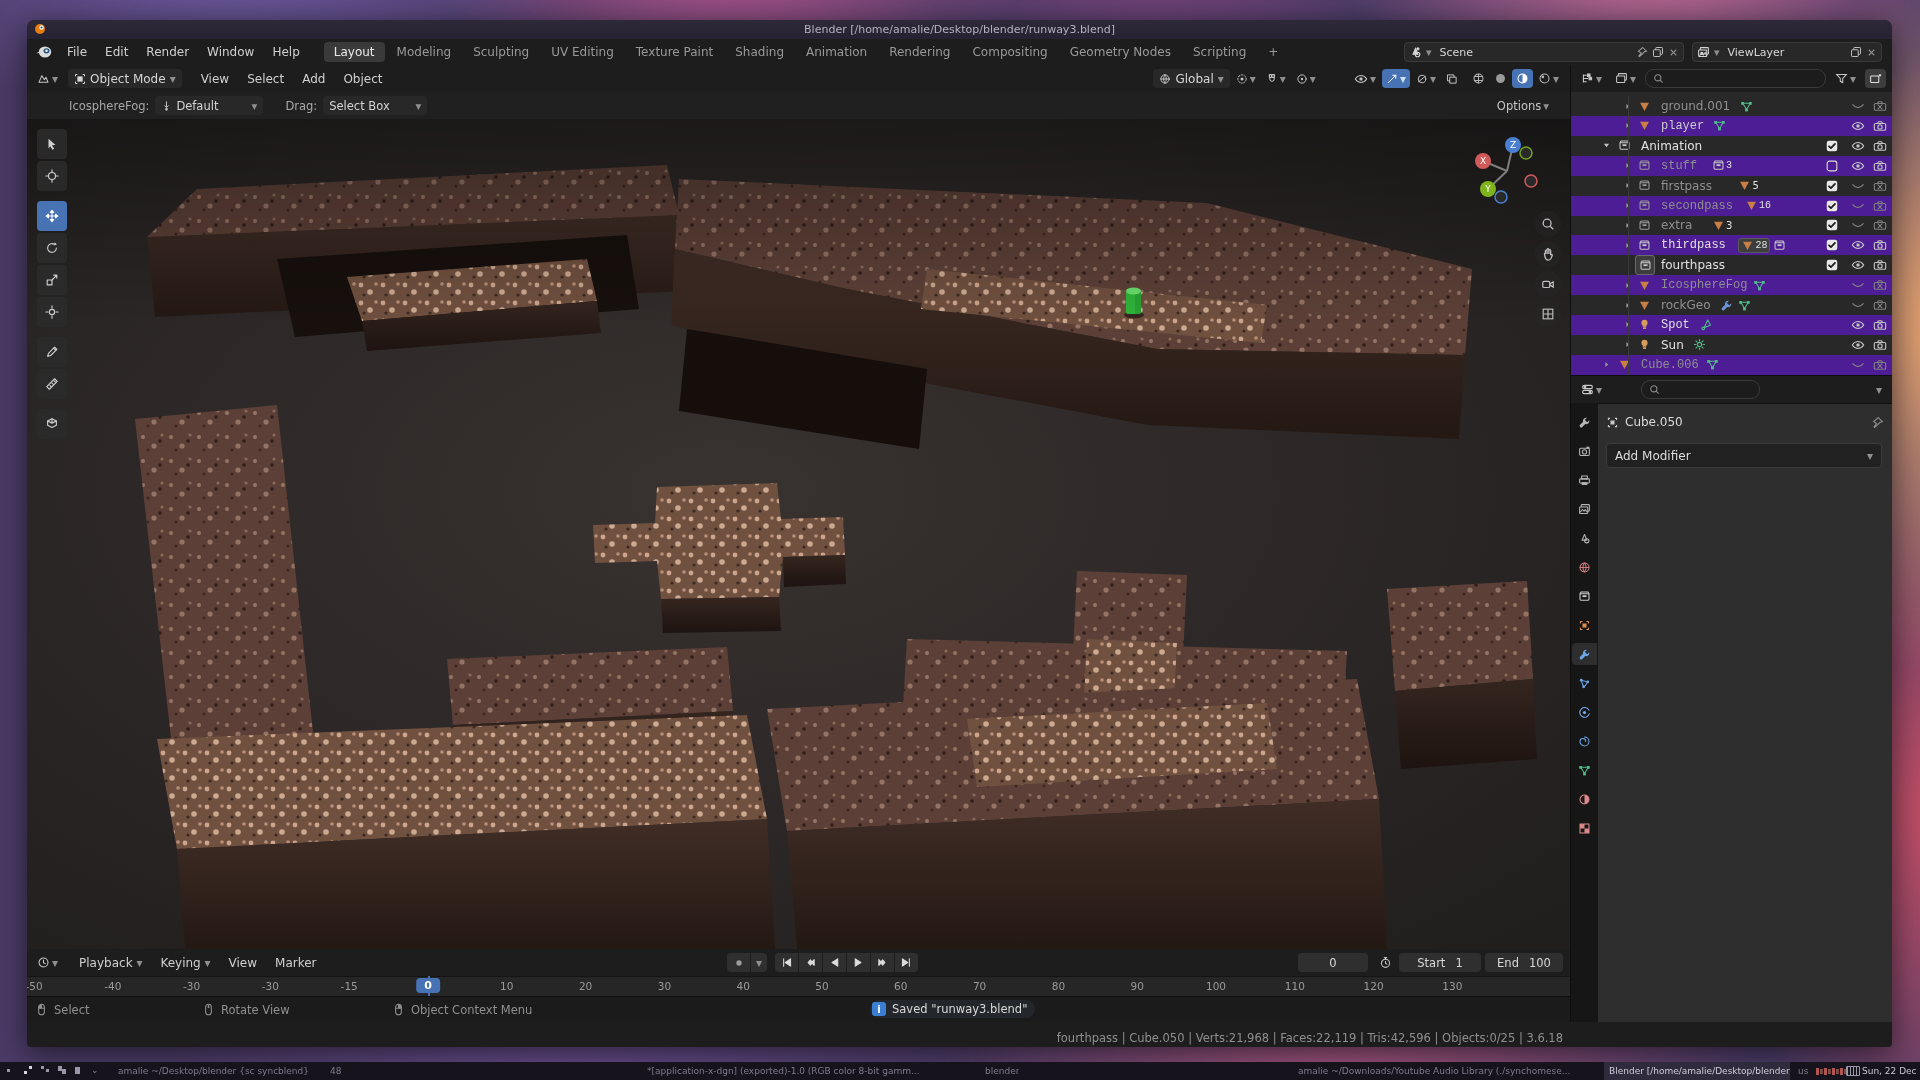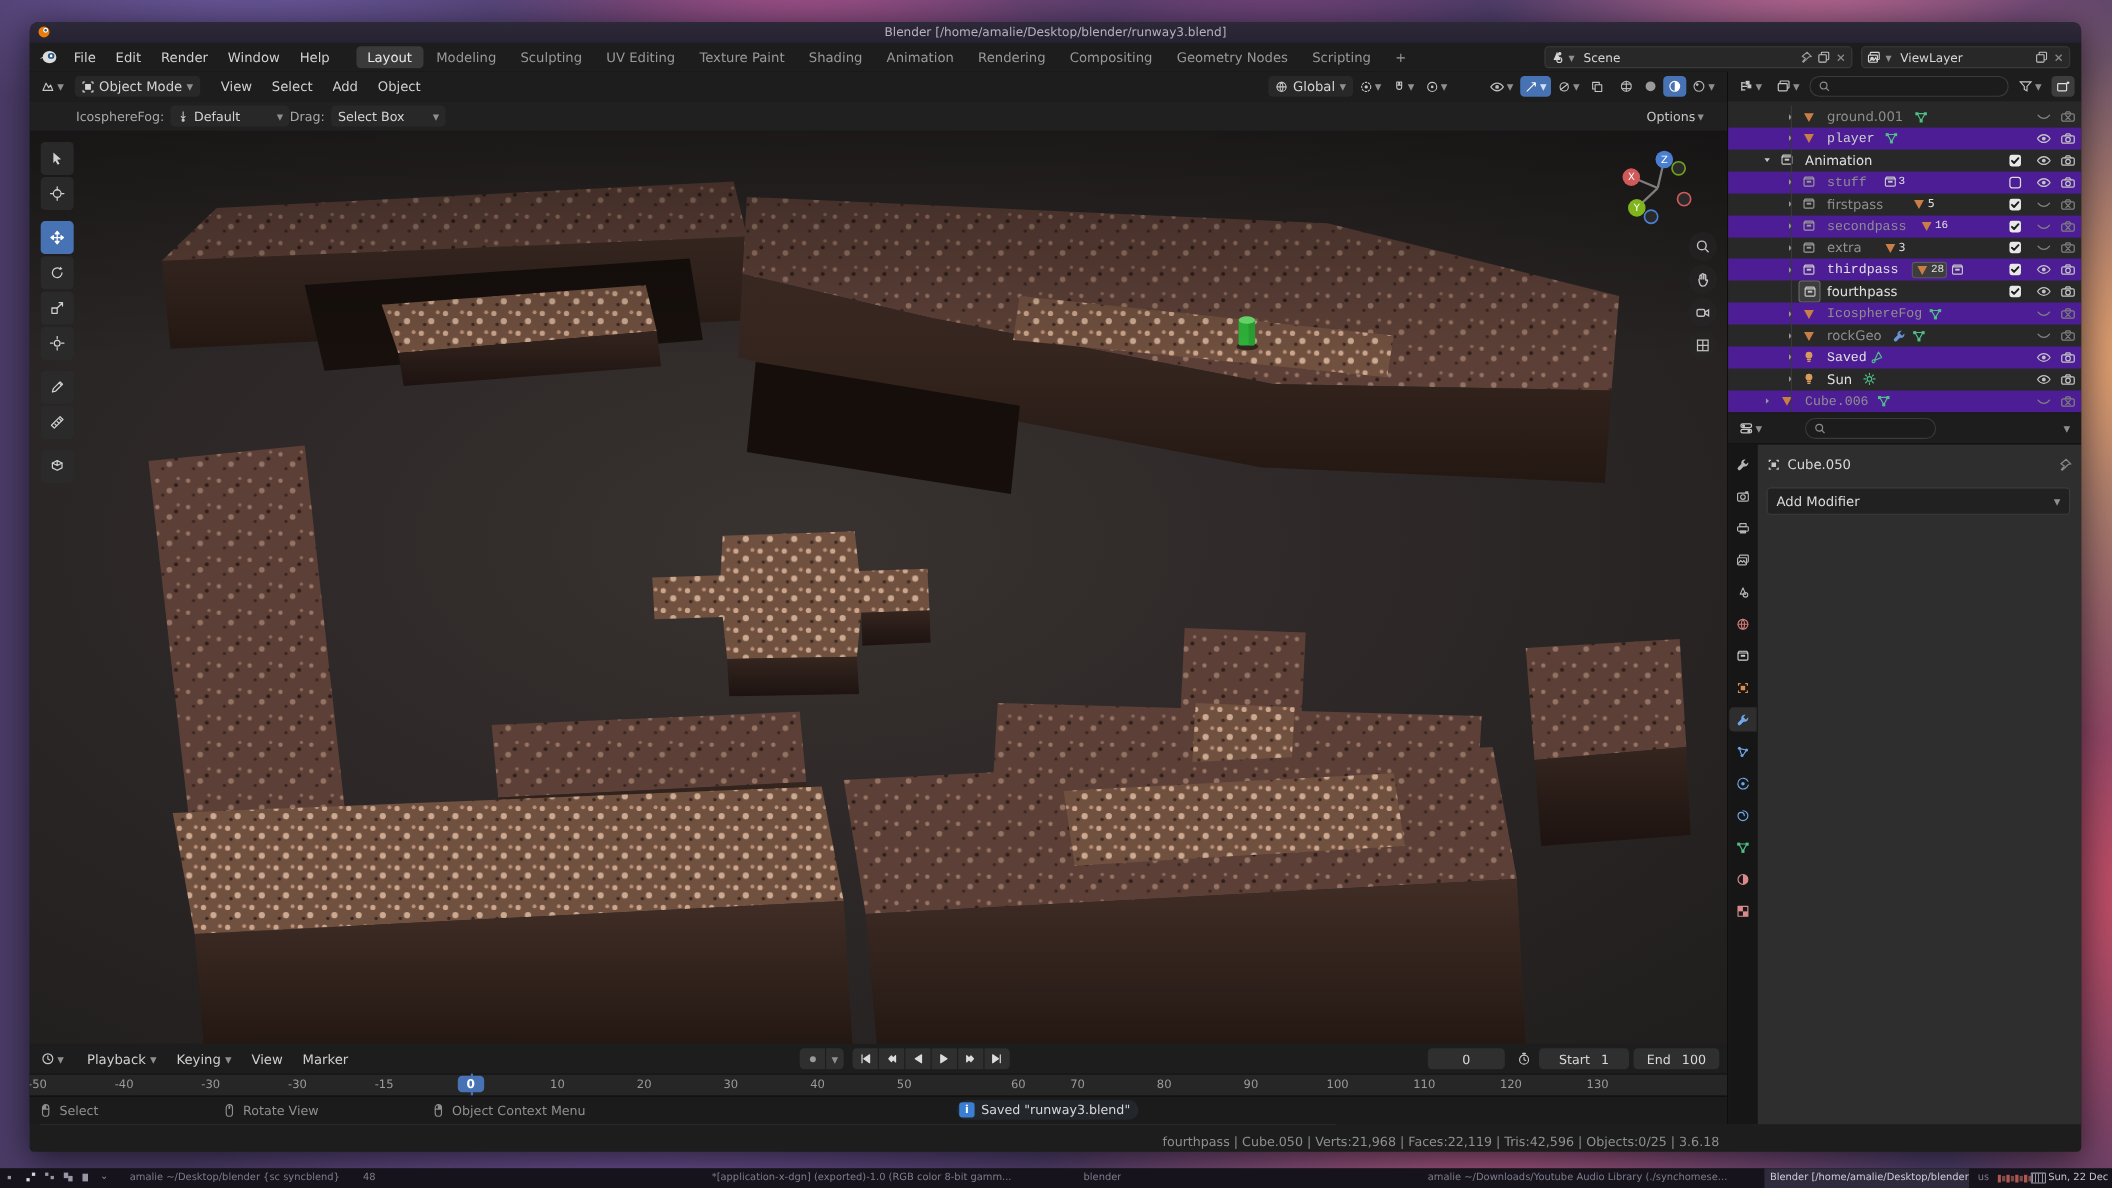--- a/index.html
+++ b/index.html
@@ -327,21 +327,21 @@
       <span class="dd" style="margin-left:6px;width:96px">
         <span class="ico">
             <svg width="11" height="11" viewBox="0 0 16 16" fill="none" stroke="#c6c6c6" stroke-width="1.4">
               <path d="M8 2v9M8 11l-3-3M8 11l3-3"></path>
               <circle cx="8" cy="13.5" r="1.4" fill="#c6c6c6"></circle>
             </svg>
           </span>
         <span style="flex:1">Default</span>
         <span class="chev">▾</span>
       </span>
-      <span style="">Drag:</span>
+      <span style="margin-left:22px">Drag:</span>
       <span class="dd" style="margin-left:6px;width:92px">
         <span style="flex:1">Select Box</span>
         <span class="chev">▾</span>
       </span>
       <span style="flex:1"></span>
       <span class="flat" style="margin-right:18px">
         <span>Options</span>
           <span class="chev">▾</span>
       </span>
     </div>
@@ -613,21 +613,21 @@
           <span class="tick" style="left: 7px;">-50</span>
           <span class="tick" style="left: 85.8px;">-40</span>
           <span class="tick" style="left: 164.6px;">-30</span>
           <span class="tick" style="left: 243.4px;">-30</span>
           <span class="tick" style="left: 322.2px;">-15</span>
           <span class="tick" style="left: 479.8px; text-align: right;">10</span>
           <span class="tick" style="left: 558.6px;">20</span>
           <span class="tick" style="left: 637.4px;">30</span>
           <span class="tick" style="left: 716.2px;">40</span>
           <span class="tick" style="left: 795px;">50</span>
-          <span class="tick" style="left: 873.8px; margin-left: 25px;">60</span>
+          <span class="tick" style="left: 873.8px;">60</span>
           <span class="tick" style="left: 952.6px;">70</span>
           <span class="tick" style="left: 1031.4px;">80</span>
           <span class="tick" style="left: 1110.2px;">90</span>
           <span class="tick" style="left: 1189px;">100</span>
           <span class="tick" style="left: 1267.8px;">110</span>
           <span class="tick" style="left: 1346.6px;">120</span>
           <span class="tick" style="left: 1425.4px;">130</span>
         </div>
       <div id="dope"></div>
       <div id="playhead"></div>
@@ -1128,21 +1128,21 @@
               <svg width="9" height="9" viewBox="0 0 16 16" fill="none" stroke="currentColor" stroke-width="1.3" stroke-linecap="round" stroke-linejoin="round">
                 <path d="M6 3.5l5 4.5-5 4.5z" fill="#9a9a9a" stroke="none"></path>
               </svg>
             </span>
             <span class="oltog" style="left:64px;">
               <svg width="13" height="13" viewBox="0 0 16 16" fill="none" stroke="currentColor" stroke-width="1.3" stroke-linecap="round" stroke-linejoin="round">
                 <circle cx="8" cy="6" r="3.8" fill="#d79c5c" stroke="none"></circle>
                 <path d="M6.3 10.8h3.4M6.8 12.8h2.4" stroke="#d79c5c" stroke-width="1.5"></path>
               </svg>
             </span>
-            <span class="olname  bright" style="position:absolute;left:86px">Saved</span>
+            <span class="olname  bright" style="position:absolute;left:86px">Spot</span>
             <span class="oltog" style="left:126.4px">
               <svg width="13" height="13" viewBox="0 0 16 16" fill="none" stroke="currentColor" stroke-width="1.3" stroke-linecap="round" stroke-linejoin="round">
                 <path d="M9.5 2.5l3.5 6-8 3.5z" stroke="#4fbf87"></path>
                 <circle cx="4" cy="12.8" r="1.6" stroke="#4fbf87"></circle>
               </svg>
             </span>
             <span class="oltog" style="left:278px;color:#c2c2c2">
               <svg width="14" height="14" viewBox="0 0 16 16" fill="none" stroke="currentColor" stroke-width="1.3" stroke-linecap="round" stroke-linejoin="round">
                 <path d="M1.5 8s2.6-4 6.5-4 6.5 4 6.5 4-2.6 4-6.5 4S1.5 8 1.5 8z"></path>
                 <circle cx="8" cy="8" r="2" fill="currentColor" stroke="none"></circle>

